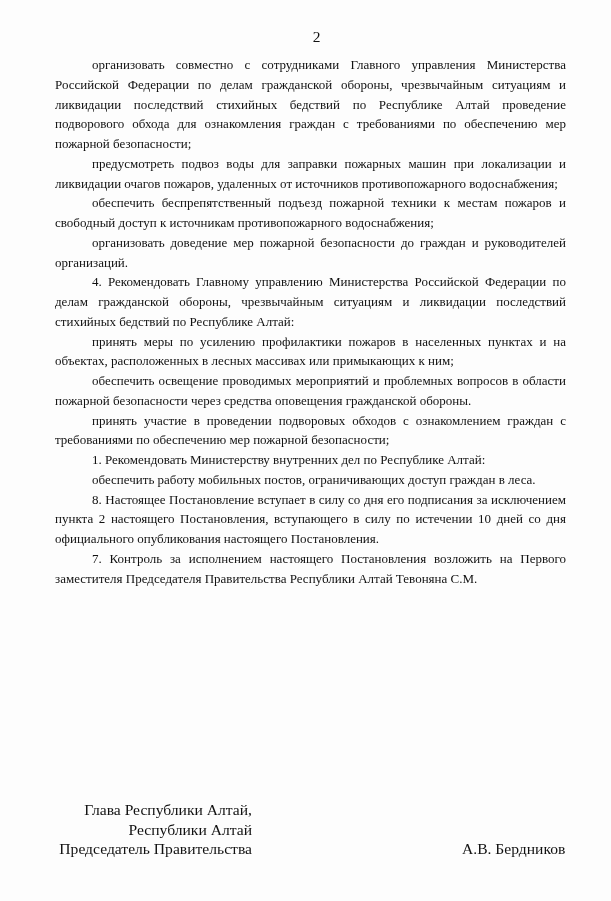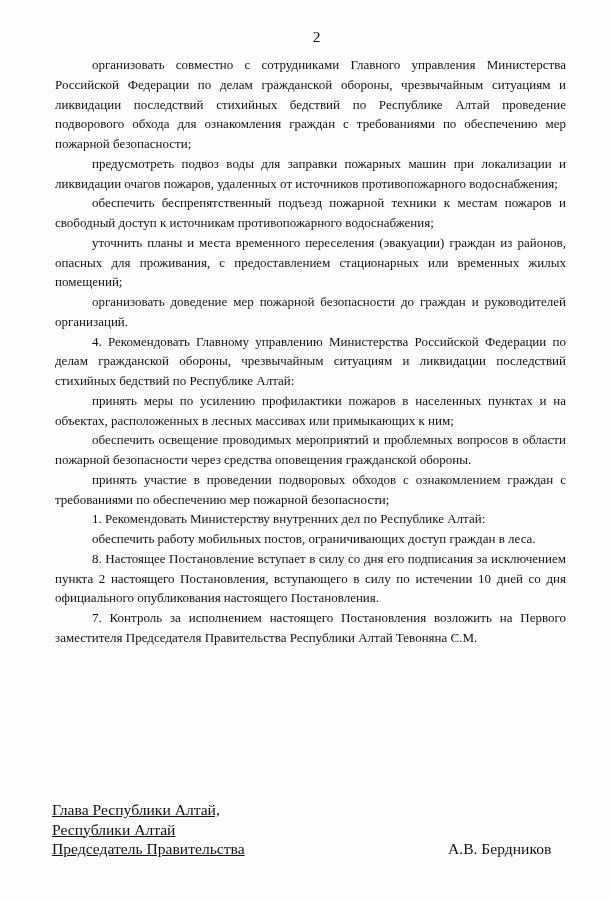--- a/index.html
+++ b/index.html
@@ -52,42 +52,40 @@
       top: 800px;
       left: 0;
       width: 611px;
       font-size: 15.6px;
       line-height: 19.5px;
     }
     .sig-title {
       position: absolute;
       left: 52px;
       width: 200px;
-      text-align: left;
-      text-decoration: underline;
+      text-align: right;
     }
     .sig-title span { display: block; white-space: nowrap; }
     .sig-name {
       position: absolute;
-      left: 448px;
+      left: 462px;
       top: 39px;
       white-space: nowrap;
     }
   </style>
 </head>
 <body>
 
 <div class="page">
   <div class="page-number">2</div>
 
   <div class="body-text">
     <p>организовать совместно с сотрудниками Главного управления Министерства Российской Федерации по делам гражданской обороны, чрезвычайным ситуациям и ликвидации последствий стихийных бедствий по Республике Алтай проведение подворового обхода для ознакомления граждан с требованиями по обеспечению мер пожарной безопасности;</p>
     <p>предусмотреть подвоз воды для заправки пожарных машин при локализации и ликвидации очагов пожаров, удаленных от источников противопожарного водоснабжения;</p>
     <p>обеспечить беспрепятственный подъезд пожарной техники к местам пожаров и свободный доступ к источникам противопожарного водоснабжения;</p>
-    <p>уточнить планы и места временного переселения (эвакуации) граждан из районов, опасных для проживания, с предоставлением стационарных или временных жилых помещений;</p>
     <p>организовать доведение мер пожарной безопасности до граждан и руководителей организаций.</p>
     <p>4. Рекомендовать Главному управлению Министерства Российской Федерации по делам гражданской обороны, чрезвычайным ситуациям и ликвидации последствий стихийных бедствий по Республике Алтай:</p>
     <p>принять меры по усилению профилактики пожаров в населенных пунктах и на объектах, расположенных в лесных массивах или примыкающих к ним;</p>
     <p>обеспечить освещение проводимых мероприятий и проблемных вопросов в области пожарной безопасности через средства оповещения гражданской обороны.</p>
     <p>принять участие в проведении подворовых обходов с ознакомлением граждан с требованиями по обеспечению мер пожарной безопасности;</p>
     <p>1. Рекомендовать Министерству внутренних дел по Республике Алтай:</p>
     <p>обеспечить работу мобильных постов, ограничивающих доступ граждан в леса.</p>
     <p>8. Настоящее Постановление вступает в силу со дня его подписания за исключением пункта 2 настоящего Постановления, вступающего в силу по истечении 10 дней со дня официального опубликования настоящего Постановления.</p>
     <p>7. Контроль за исполнением настоящего Постановления возложить на Первого заместителя Председателя Правительства Республики Алтай Тевоняна С.М.</p>
   </div>

